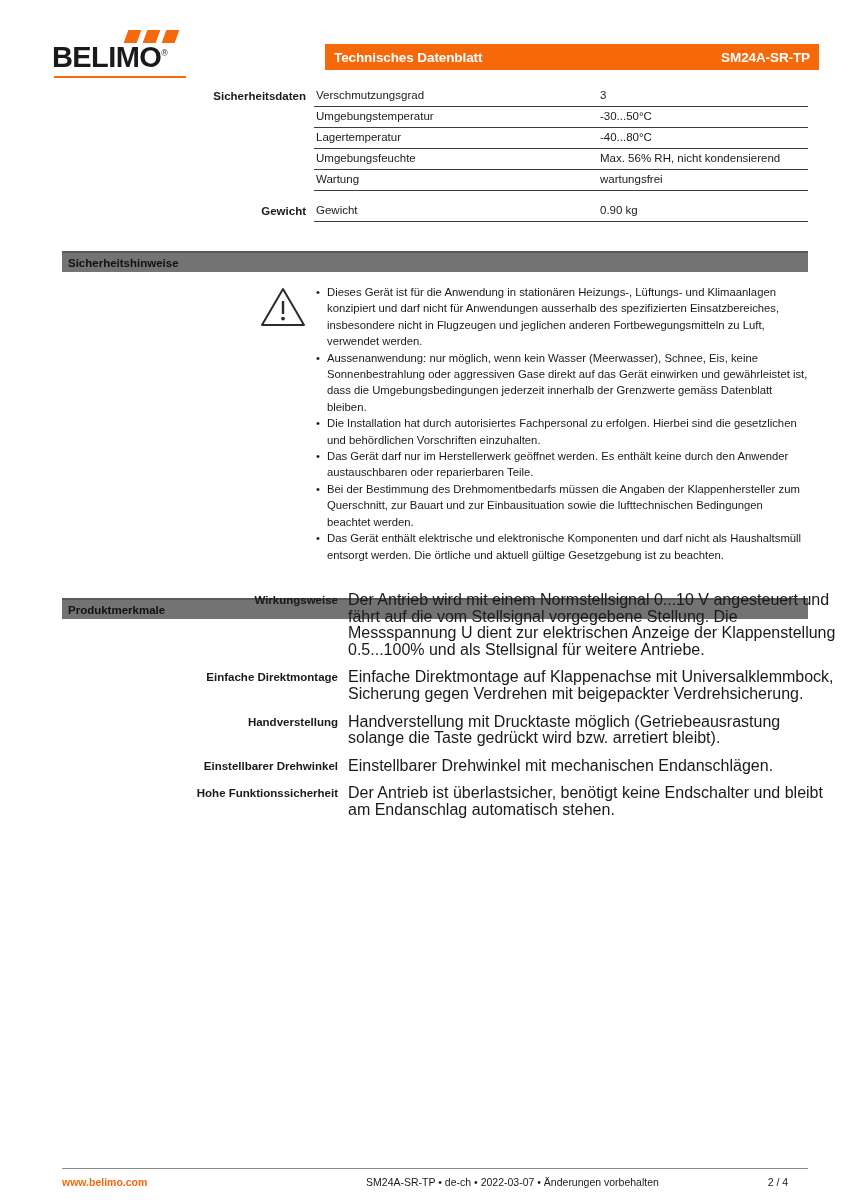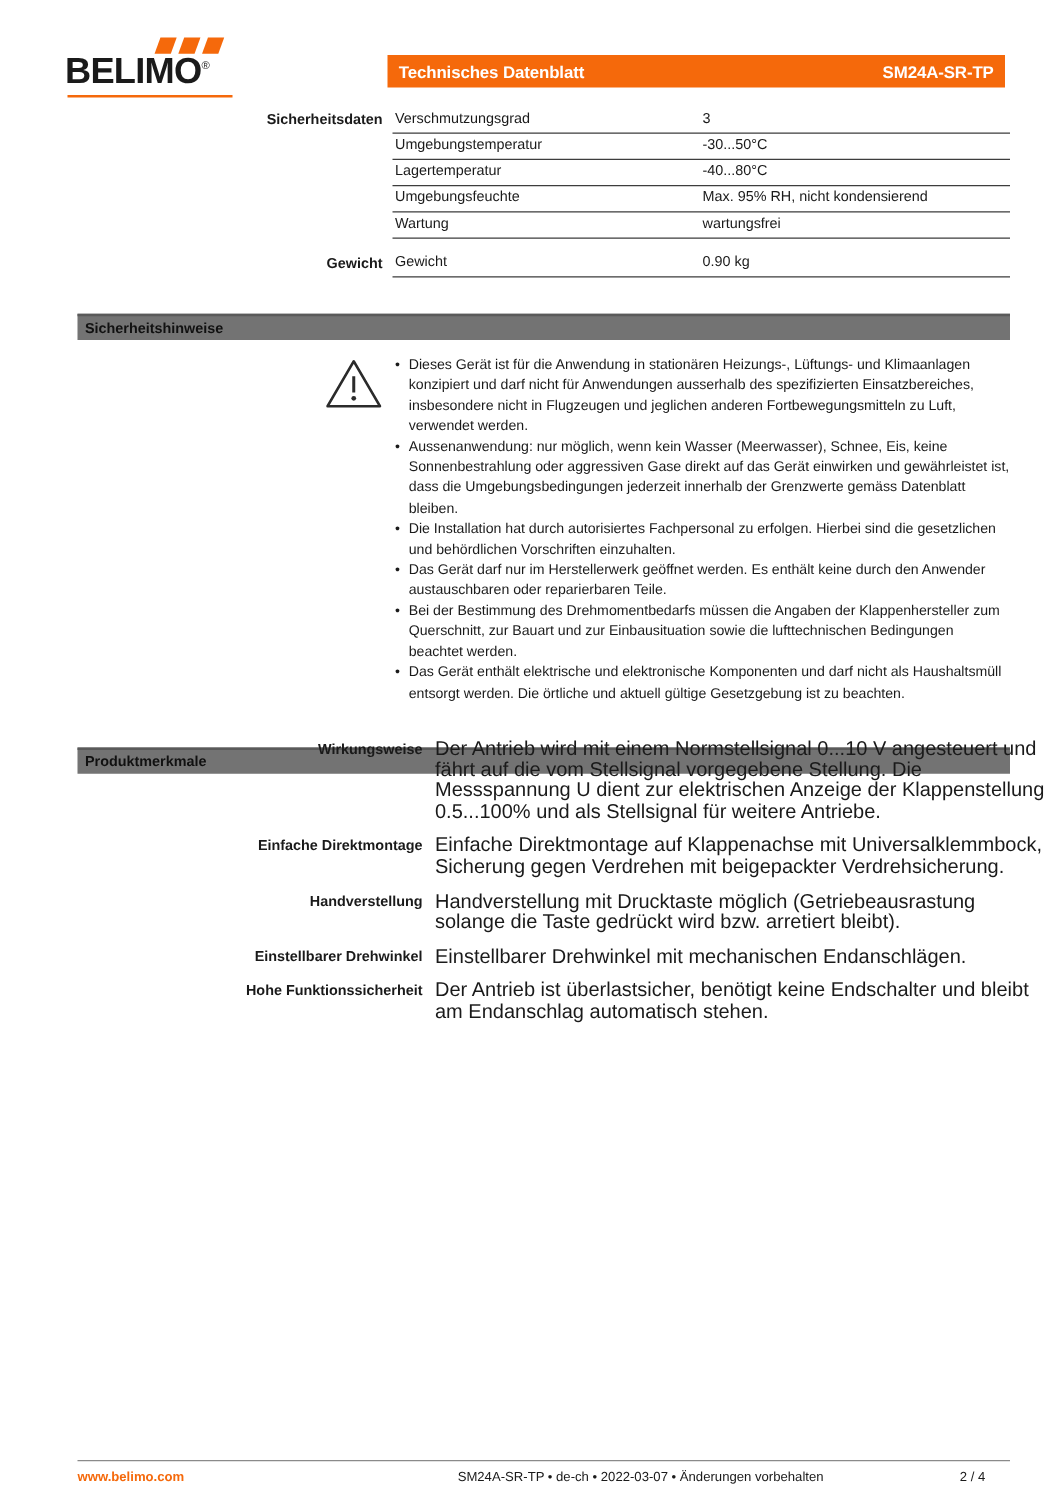--- a/index.html
+++ b/index.html
@@ -63,21 +63,21 @@
   }
   .logo-underline {
     position: absolute;
     left: 2px; top: 46px;
     width: 132px; height: 2px;
     background: #F5690B;
   }
 
   .title-bar {
     position: absolute;
-    left: 310px; top: 44px;
+    left: 325px; top: 44px;
     width: 494px; height: 26px;
     background: #F5690B;
     color: #ffffff;
     display: flex;
     align-items: center;
     justify-content: space-between;
     padding: 0 9px;
   }
   .title-bar .t-left {
     font-size: 13.5px;
@@ -109,20 +109,21 @@
     font-size: 11.5px;
     font-weight: bold;
     line-height: 20px;
     color: #1a1a1a;
   }
   .spec-body {
     width: 494px;
     display: flex;
     border-bottom: 1px solid #3d3d3d;
     padding: 1px 0 2px 2px;
+    gap: 38px;
   }
   .spec-key {
     width: 246px;
     font-size: 11.5px;
     line-height: 17px;
   }
   .spec-val {
     flex: 1;
     font-size: 11.5px;
     line-height: 17px;
@@ -276,21 +277,21 @@
           <div class="spec-label"></div>
           <div class="spec-body">
             <div class="spec-key">Lagertemperatur</div>
             <div class="spec-val">-40...80°C</div>
           </div>
         </div>
         <div class="spec-row">
           <div class="spec-label"></div>
           <div class="spec-body">
             <div class="spec-key">Umgebungsfeuchte</div>
-            <div class="spec-val">Max. 95% RH, nicht kondensierend</div>
+            <div class="spec-val">Max. 56% RH, nicht kondensierend</div>
           </div>
         </div>
         <div class="spec-row">
           <div class="spec-label"></div>
           <div class="spec-body">
             <div class="spec-key">Wartung</div>
             <div class="spec-val">wartungsfrei</div>
           </div>
         </div>
       </div>

